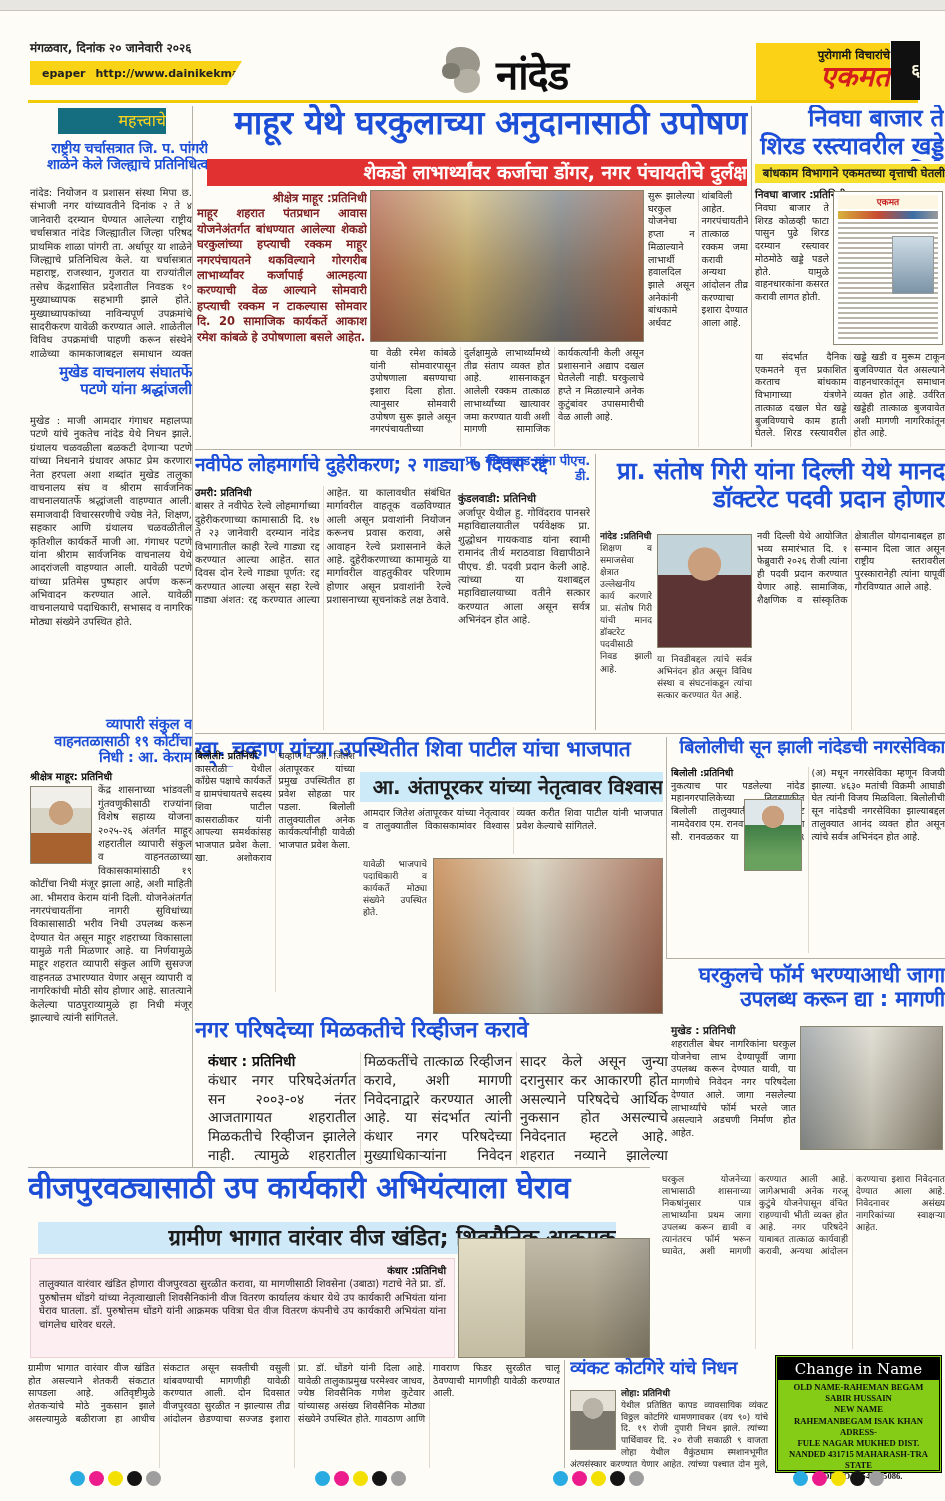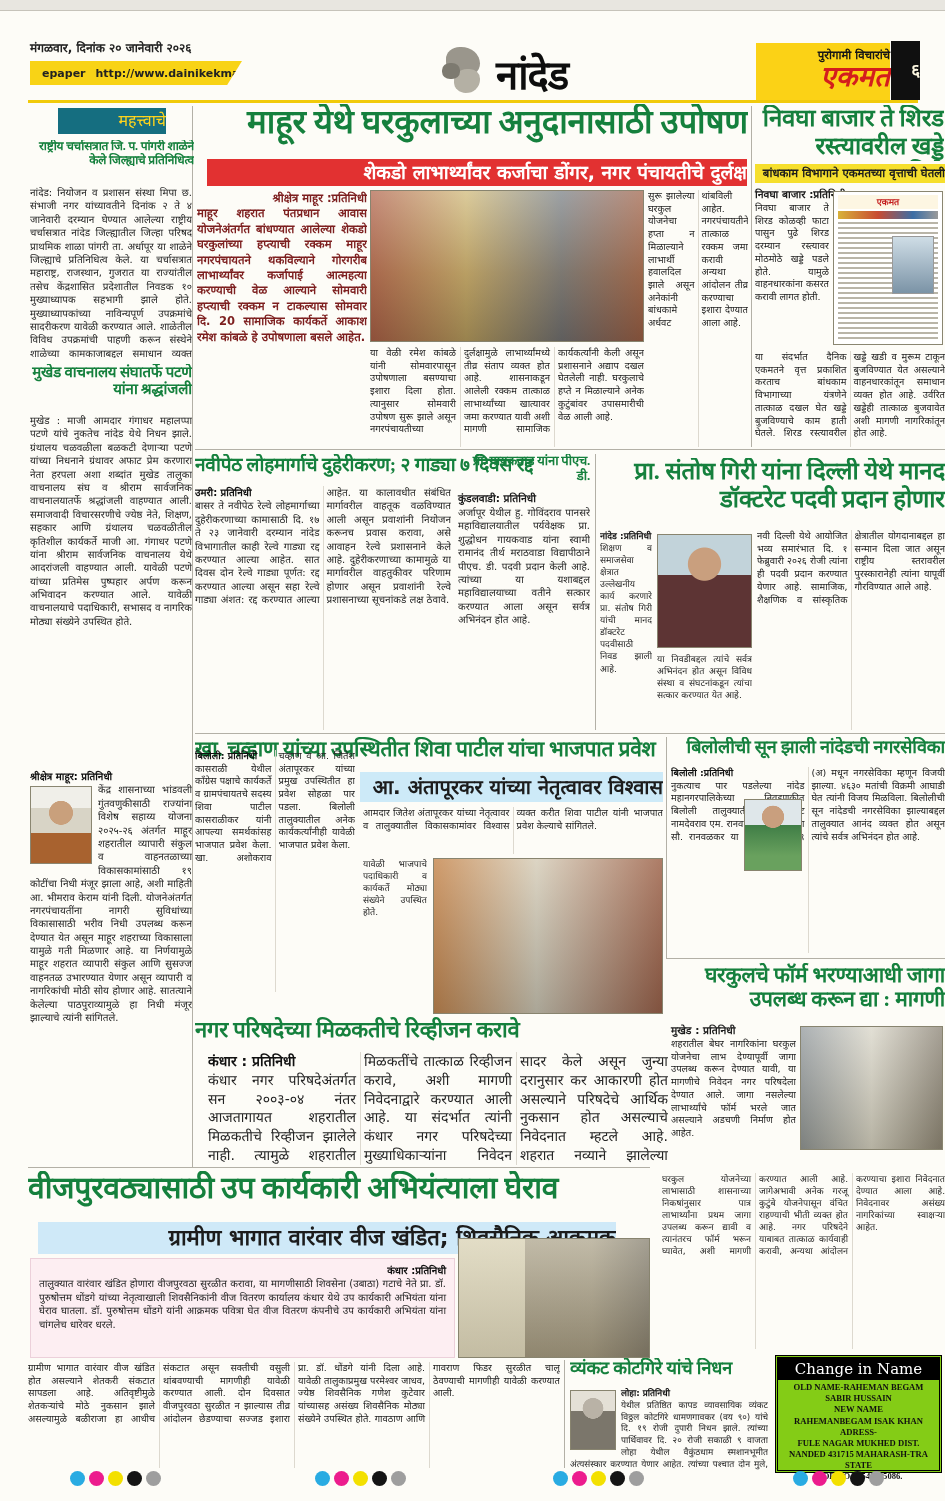--- a/index.html
+++ b/index.html
@@ -3,21 +3,21 @@
 <meta charset="utf-8">
 <style>
   * { margin:0; padding:0; box-sizing:border-box; }
   html,body { background:#e8e6e0; }
   body { font-family:"DejaVu Sans","Liberation Sans",sans-serif; }
   .page { position:relative; width:945px; height:1501px; margin:10px auto;
           background:#fdfcf7; overflow:hidden; color:#1c1c1c; }
   .abs { position:absolute; }
   .jt  { text-align:justify; color:#242424; overflow:hidden; line-height:1.34; }
   .ctr { text-align:right; }
-  .hl  { font-weight:bold; color:#15803d; letter-spacing:-0.2px; line-height:1.15; overflow:hidden;font-family:Liberation Serif, serif; }
+  .hl  { font-weight:bold; color:#1d4ed8; letter-spacing:-0.2px; line-height:1.15; overflow:hidden; }
   .byl { font-weight:bold; display:block; color:#111; }
   .cols2 { column-count:2; column-gap:7px; column-rule:1px solid #ddd9cf; }
   .cols3 { column-count:3; column-gap:8px; column-rule:1px solid #ddd9cf; }
   .cols4 { column-count:4; column-gap:8px; column-rule:1px solid #ddd9cf; }
   .rule-h { position:absolute; height:1px; background:#b3b0a6; }
   .rule-v { position:absolute; width:1px; background:#b3b0a6; }
   .photo { position:absolute; border:1px solid #88846f; overflow:hidden; }
   .ph-lead { background:linear-gradient(90deg,rgba(178,62,44,.45),rgba(230,196,92,.35) 35%,rgba(70,92,128,.4) 70%,rgba(150,60,40,.45)),linear-gradient(180deg,#d6cfbd,#a08a67 55%,#6f5f46); }
   .ph-bjp  { background:linear-gradient(90deg,rgba(214,120,48,.5),rgba(244,240,230,.45) 45%,rgba(146,58,38,.5)),linear-gradient(180deg,#c9bfa8,#6e6956); }
   .ph-giri { background:radial-gradient(circle at 50% 26%,#c99f7e 0 17%,rgba(0,0,0,0) 18%),linear-gradient(180deg,#c2d3da 36%,#5d3434 36%); }
@@ -74,26 +74,27 @@
   <div class="abs ctr" style="left:891px;top:31px;width:29px;height:59px;background:#101010;color:#fdf8e2;
        font-size:17px;font-weight:bold;line-height:59px">६</div>
 
   <div class="abs" style="left:28px;top:90px;width:890px;height:3px;background:#f1ca0a"></div>
 
   <div class="rule-v" style="left:192px;top:96px;height:1061px"></div>
 
   <div class="abs ctr" style="left:58px;top:98px;width:108px;height:26px;background:#156e80;color:#ffd51c;
        font-size:16px;font-weight:normal;line-height:26px">महत्त्वाचे</div>
 
-  <div class="abs hl ctr" style="left:32px;top:130px;width:162px;height:42px;font-size:12px">राष्ट्रीय चर्चासत्रात जि. प. पांगरी शाळेने केले जिल्ह्याचे प्रतिनिधित्व</div>
+  <div class="abs hl ctr" style="left:46px;top:130px;width:162px;height:42px;font-size:14px">राष्ट्रीय चर्चासत्रात जि. प. पांगरी शाळेने केले जिल्ह्याचे प्रतिनिधित्व</div>
   <div class="abs jt" style="left:30px;top:176px;width:162px;height:172px;font-size:10px">नांदेड: नियोजन व प्रशासन संस्था मिपा छ. संभाजी नगर यांच्यावतीने दिनांक २ ते ४ जानेवारी दरम्यान घेण्यात आलेल्या राष्ट्रीय चर्चासत्रात नांदेड जिल्ह्यातील जिल्हा परिषद प्राथमिक शाळा पांगरी ता. अर्धापूर या शाळेने जिल्ह्याचे प्रतिनिधित्व केले. या चर्चासत्रात महाराष्ट्र, राजस्थान, गुजरात या राज्यांतील तसेच केंद्रशासित प्रदेशातील निवडक १० मुख्याध्यापक सहभागी झाले होते. मुख्याध्यापकांच्या नाविन्यपूर्ण उपक्रमांचे सादरीकरण यावेळी करण्यात आले. शाळेतील विविध उपक्रमांची पाहणी करून संस्थेने शाळेच्या कामकाजाबद्दल समाधान व्यक्त केले.</div>
 
   <div class="abs hl ctr" style="left:30px;top:354px;width:162px;height:46px;font-size:15px">मुखेड वाचनालय संघातर्फे पटणे यांना श्रद्धांजली</div>
   <div class="abs jt" style="left:30px;top:404px;width:162px;height:296px;font-size:10px">मुखेड : माजी आमदार गंगाधर महालप्पा पटणे यांचे नुकतेच नांदेड येथे निधन झाले. ग्रंथालय चळवळीला बळकटी देणाऱ्या पटणे यांच्या निधनाने ग्रंथावर अफाट प्रेम करणारा नेता हरपला अशा शब्दांत मुखेड तालुका वाचनालय संघ व श्रीराम सार्वजनिक वाचनालयातर्फे श्रद्धांजली वाहण्यात आली. समाजवादी विचारसरणीचे ज्येष्ठ नेते, शिक्षण, सहकार आणि ग्रंथालय चळवळीतील कृतिशील कार्यकर्ते माजी आ. गंगाधर पटणे यांना श्रीराम सार्वजनिक वाचनालय येथे आदरांजली वाहण्यात आली. यावेळी पटणे यांच्या प्रतिमेस पुष्पहार अर्पण करून अभिवादन करण्यात आले. यावेळी वाचनालयाचे पदाधिकारी, सभासद व नागरिक मोठ्या संख्येने उपस्थित होते.</div>
 
+  <div class="abs hl ctr" style="left:30px;top:706px;width:162px;height:50px;font-size:14.5px">व्यापारी संकुल व वाहनतळासाठी १९ कोटींचा निधी : आ. केराम</div>
   <div class="abs jt" style="left:30px;top:760px;width:162px;height:394px;font-size:10px">
     <span class="byl">श्रीक्षेत्र माहूर: प्रतिनिधी</span>
     <span style="float:left;width:62px;height:78px;margin:3px 6px 2px 0;border:1px solid #8a8671" class="ph-keram"></span>
     <span>केंद्र शासनाच्या भांडवली गुंतवणुकीसाठी राज्यांना विशेष सहाय्य योजना २०२५-२६ अंतर्गत माहूर शहरातील व्यापारी संकुल व वाहनतळाच्या विकासकामांसाठी १९ कोटींचा निधी मंजूर झाला आहे, अशी माहिती आ. भीमराव केराम यांनी दिली. योजनेअंतर्गत नगरपंचायतींना नागरी सुविधांच्या विकासासाठी भरीव निधी उपलब्ध करून देण्यात येत असून माहूर शहराच्या विकासाला यामुळे गती मिळणार आहे. या निर्णयामुळे माहूर शहरात व्यापारी संकुल आणि सुसज्ज वाहनतळ उभारण्यात येणार असून व्यापारी व नागरिकांची मोठी सोय होणार आहे. सातत्याने केलेल्या पाठपुराव्यामुळे हा निधी मंजूर झाल्याचे त्यांनी सांगितले.</span>
   </div>
 
   <div class="abs hl ctr" style="left:195px;top:94px;width:553px;height:52px;font-size:33px">माहूर येथे घरकुलाच्या अनुदानासाठी उपोषण</div>
   <div class="abs ctr" style="left:207px;top:149px;width:540px;height:27px;background:#e23131;color:#fff;
        font-size:19px;font-weight:bold;line-height:27px;overflow:hidden">शेकडो लाभार्थ्यांवर कर्जाचा डोंगर, नगर पंचायतीचे दुर्लक्ष</div>
 

